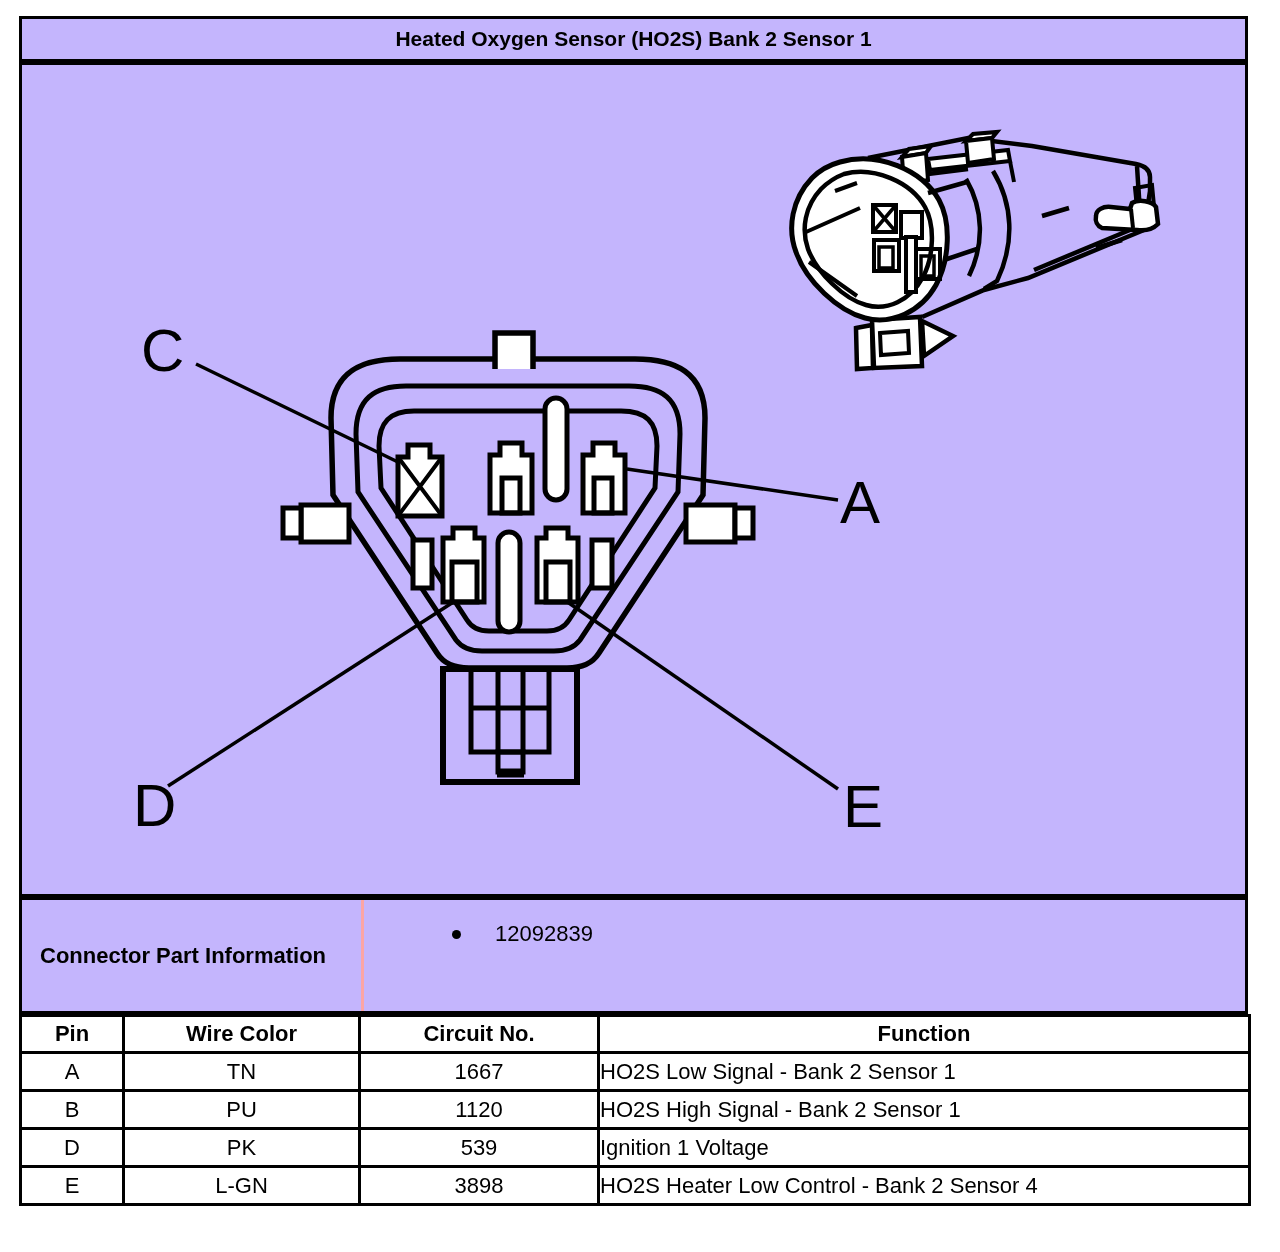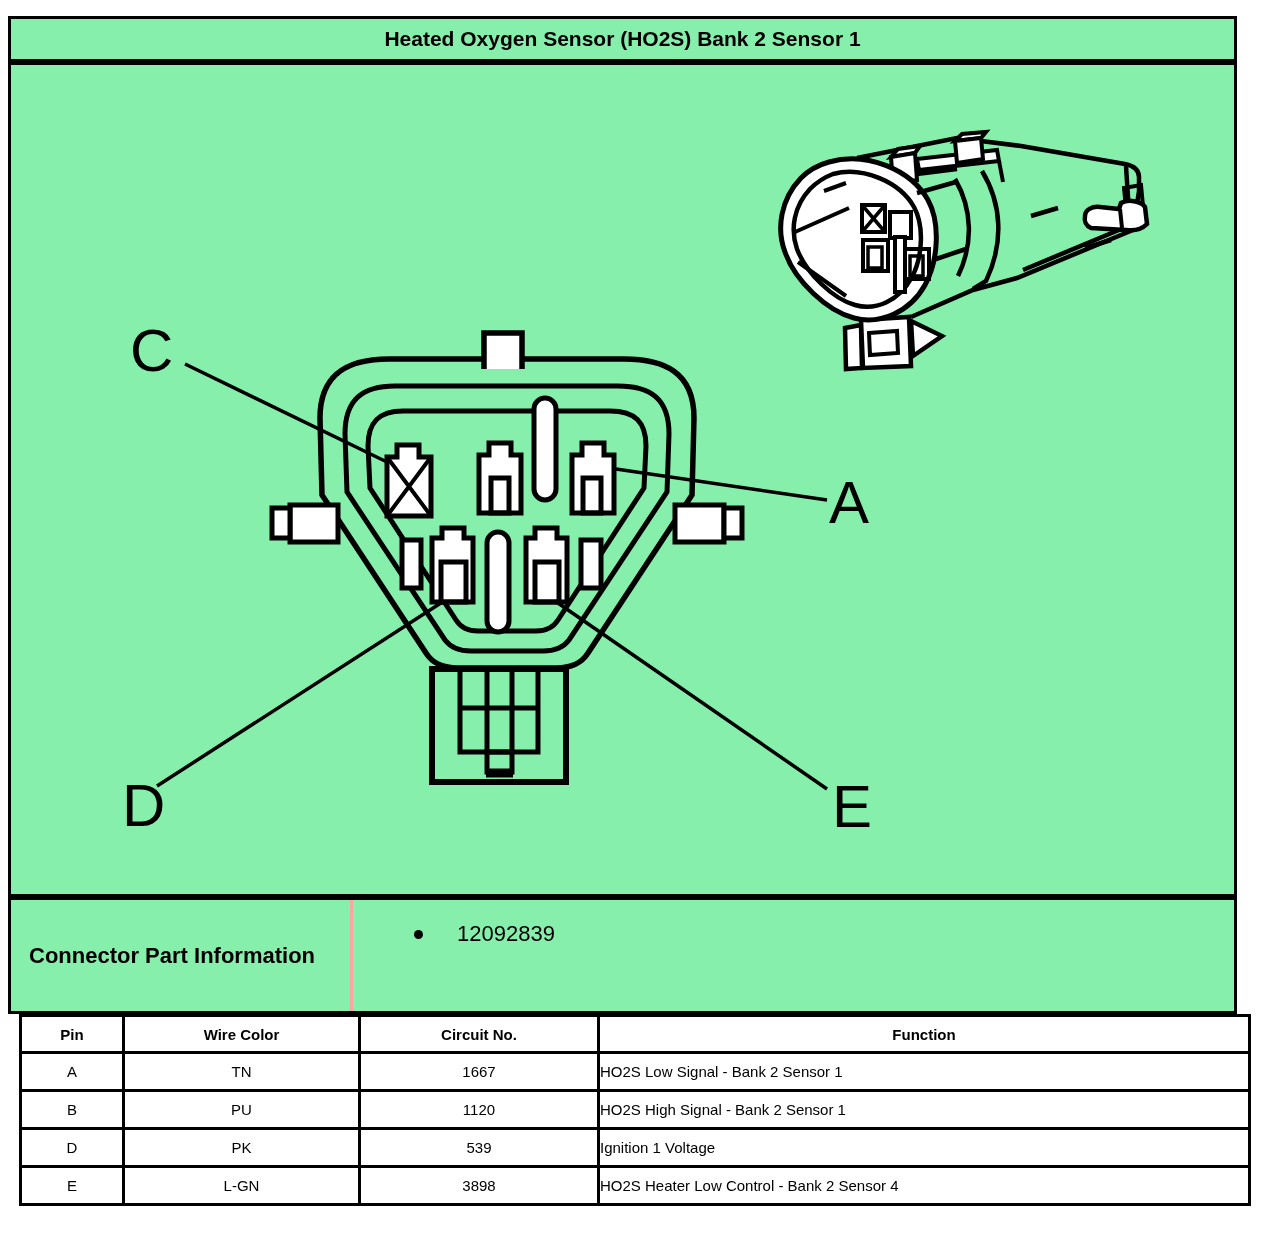--- a/index.html
+++ b/index.html
@@ -1,38 +1,38 @@
 <!DOCTYPE html>
 <html><head>
 <meta charset="utf-8">
 <style>
   html,body { margin:0; padding:0; }
   body {
     width:1280px; height:1252px; position:relative;
     background:#ffffff; color:#000000;
     font-family:"Liberation Sans", sans-serif;
   }
-  .box { position:absolute; left:8px; width:1229px; box-sizing:border-box;
-         border:3px solid #000; background:#86efac; }
+  .box { position:absolute; left:19px; width:1229px; box-sizing:border-box;
+         border:3px solid #000; background:#c4b5fd; }
   #title-bar { top:16px; height:46px; display:flex; align-items:center;
                justify-content:center; font-weight:bold; font-size:21px; }
   #diagram-panel { top:62px; height:835px; }
   #diagram-panel svg { display:block; }
   #part-info { top:897px; height:117px; display:flex; }
   #part-info .pi-left { width:342px; border-right:3px solid #fca5a5; box-sizing:border-box;
       display:flex; align-items:center; padding-left:18px;
       font-weight:bold; font-size:22px; }
-  #part-info .pi-right { flex:1; padding-top:21px; font-size:22px; }
+  #part-info .pi-right { flex:1; padding-top:21px; font-size:22px;padding-left:27px; }
   .bullet-row { display:flex; align-items:center; height:26px; margin-bottom:20px; }
   .dot { width:9px; height:9px; border-radius:50%; background:#000;
          margin-left:61px; margin-right:34px; flex:0 0 auto; }
   #pinout-table { position:absolute; left:19px; top:1014px; width:1229px;
       border-collapse:collapse; table-layout:fixed; background:#fff; }
   #pinout-table th, #pinout-table td {
-      border:3px solid #000; font-size:15px; padding:0; overflow:hidden; white-space:nowrap; }
+      border:3px solid #000; font-size:22px; padding:0; overflow:hidden; white-space:nowrap; }
   #pinout-table th { height:34px; font-weight:bold; text-align:center; }
   #pinout-table td { height:35px; text-align:center; font-weight:normal; }
   #pinout-table td.fn { text-align:left; }
   svg text { font-family:"Liberation Sans", sans-serif; }
 </style>
 </head>
 <body>
 
 <div class="box" id="title-bar">
   <span>Heated Oxygen Sensor (HO2S) Bank 2 Sensor 1</span>

